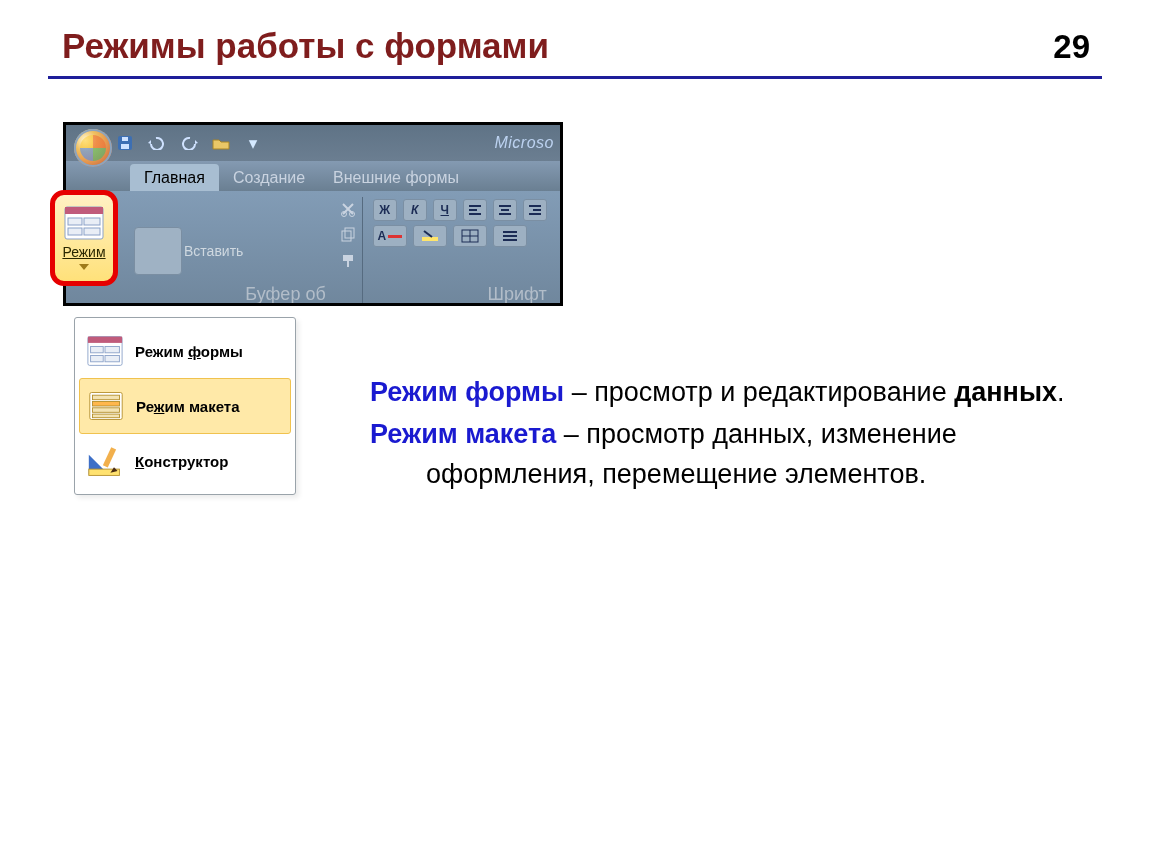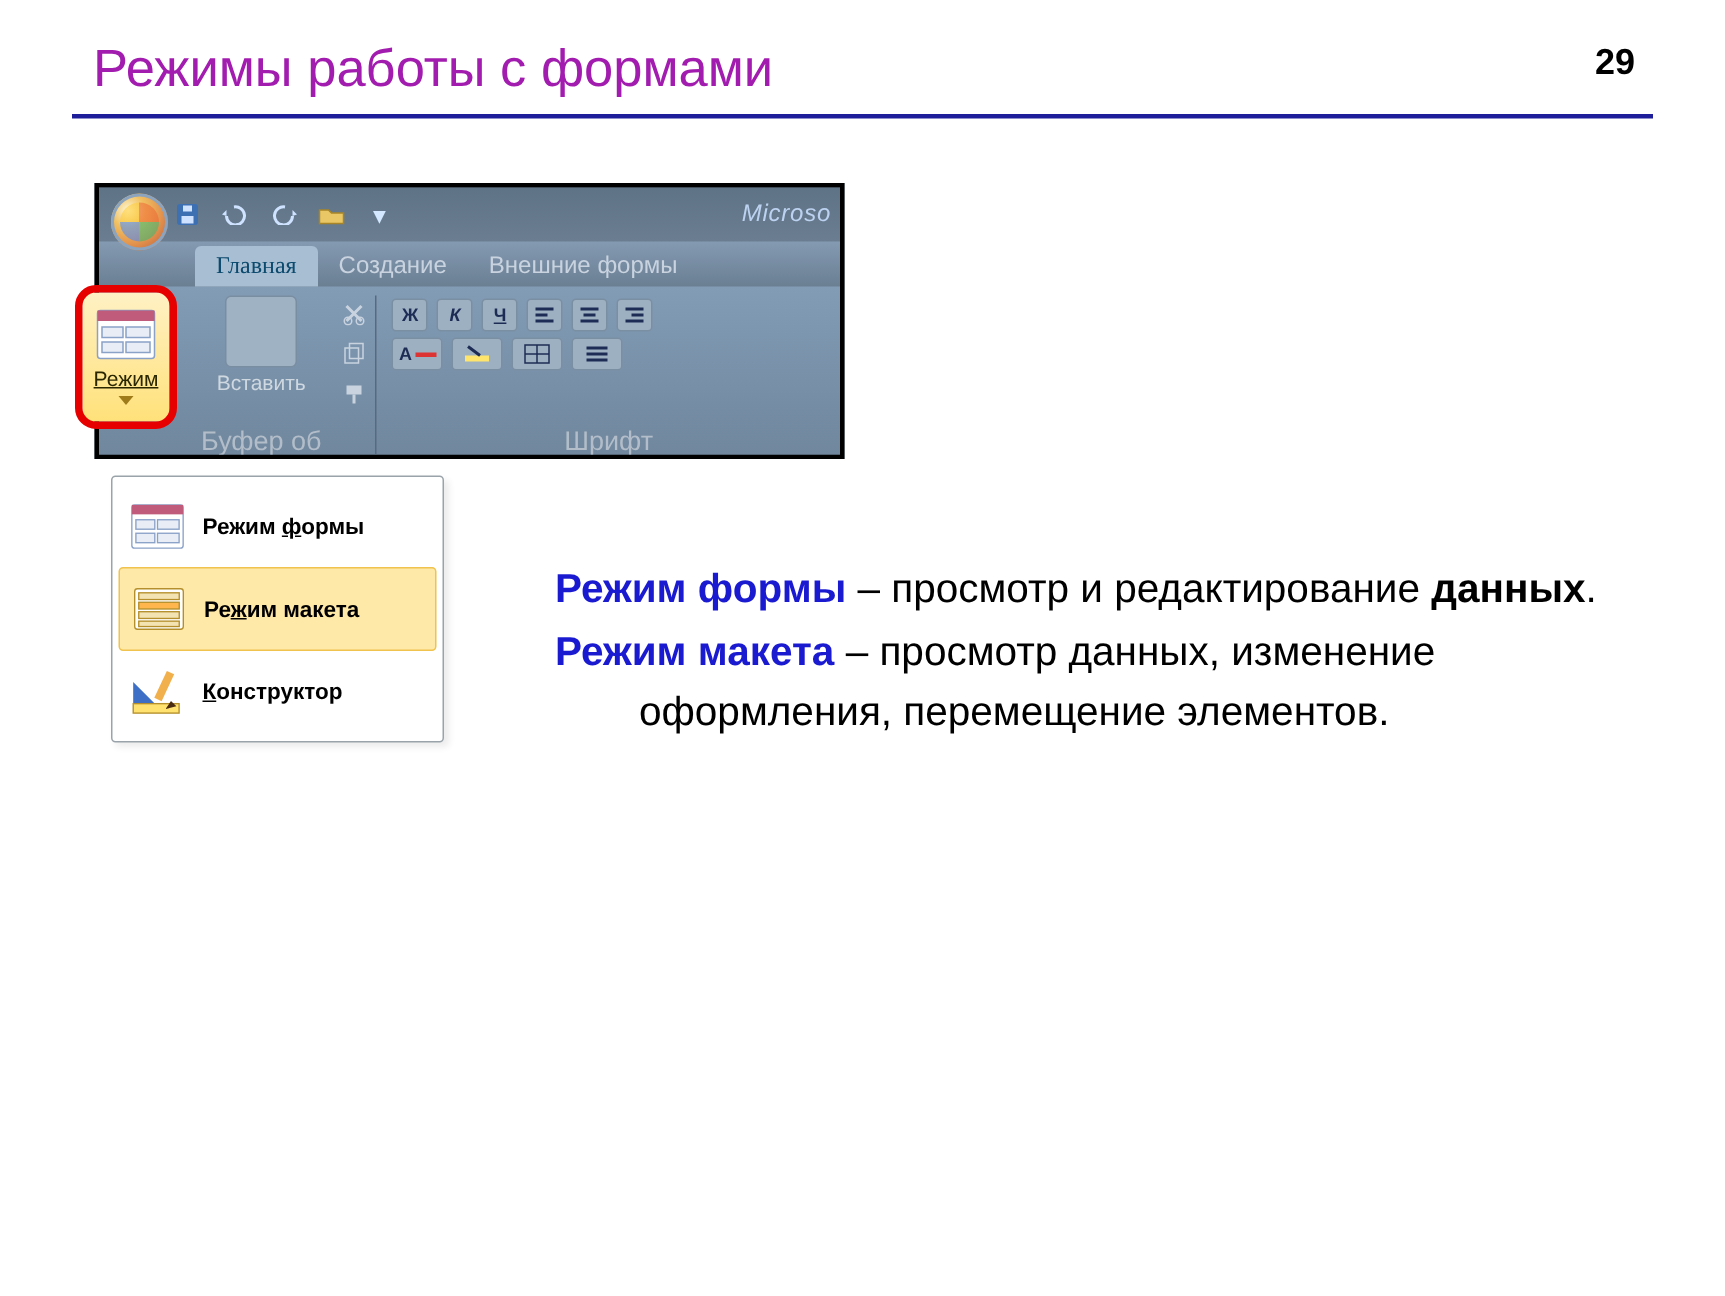--- a/index.html
+++ b/index.html
@@ -6,22 +6,22 @@
   body {
     margin: 0;
     width: 1150px;
     height: 864px;
     background: #fff;
     font-family: Arial, Helvetica, sans-serif;
     position: relative;
     overflow: hidden;
   }
   .header { padding: 26px 60px 0 62px; display: flex; justify-content: space-between; align-items: flex-start; }
-  .title { font-size: 35px; font-weight: normal; color: #a21caf; }
-  .page-num { font-size: 24px; font-weight: bold; color: #000; margin-top: 2px; }
+  .title { font-size: 35px; font-weight: bold; color: #7f1d1d; }
+  .page-num { font-size: 33px; font-weight: bold; color: #000; margin-top: 2px; }
   .hr { height: 3px; background: #1e1e9a; margin: 10px 48px 0 48px; }
   .ribbon-shot {
     position: absolute; left: 63px; top: 122px;
     width: 500px; height: 184px;
     border: 3px solid #000;
     background: #6b7e91;
     overflow: hidden;
   }
   .qat {
     height: 36px;
@@ -30,23 +30,23 @@
     color: #cfd8e0; font-size: 17px;
   }
   .qat .tiny { width: 18px; height: 18px; display: inline-flex; align-items:center; justify-content:center; color:#d4e9ff; }
   .qat .msword { margin-left:auto; margin-right:6px; color:#bcd2f0; font-style: italic; letter-spacing:0.5px; font-size:16px;}
   .tab-row {
     height: 30px; background: linear-gradient(#849ab2,#6a7f92);
     display: flex; align-items: flex-end; padding-left: 64px; gap: 0;
     color: #c9d3e0; font-size: 16px;
   }
   .tab { padding: 5px 14px 4px 14px; border-radius: 4px 4px 0 0; }
-  .tab.active { background: #a8bed2; color: #0c4a6e; font-family: Liberation Serif, serif; }
+  .tab.active { background: #a8bed2; color: #000000; }
   .ribbon-body { height: 118px; background: linear-gradient(#829cb6,#6f869c); display: flex; }
-  .vstack { display:flex; flex-direction:column; align-items:center; justify-content:flex-end; padding:6px 8px 4px 8px; gap:2px;}
+  .vstack { display:flex; flex-direction:row; align-items:center; justify-content:flex-end; padding:6px 8px 4px 8px; gap:2px;}
   .ribbon-sep { width:1px; background:#566b80; margin: 6px 0; }
   .ghost-btn { width: 48px; height: 48px; background:#9fb2c4; border:1px solid #7a8ea2; border-radius:4px; }
   .ghost-lbl { font-size:14px; color:#cfd8e0; }
   .group-lbl { font-size:18px; color:#b2bdc9; margin-top:auto; padding-top:2px;}
   .mini-grid { display:flex; gap:4px; flex-direction:column; padding:8px 10px 4px 10px;}
   .row-s { display:flex; gap:6px;}
   .sq { width:24px; height:22px; background:#9db0c2; border:1px solid #7b8fa3; border-radius:3px; display:flex;align-items:center;justify-content:center;font-size:12px;color:#1c2c55;font-weight:bold;}
   .sq.w { width: 34px; }
   
   .orb {

